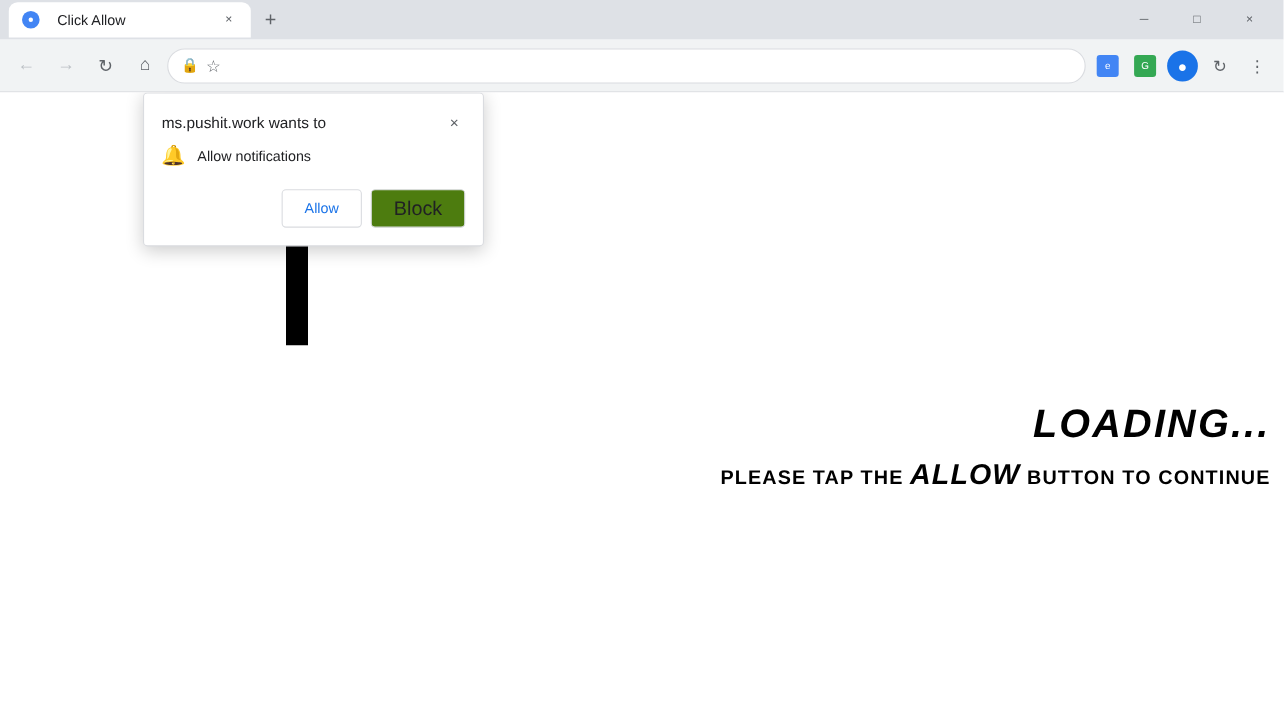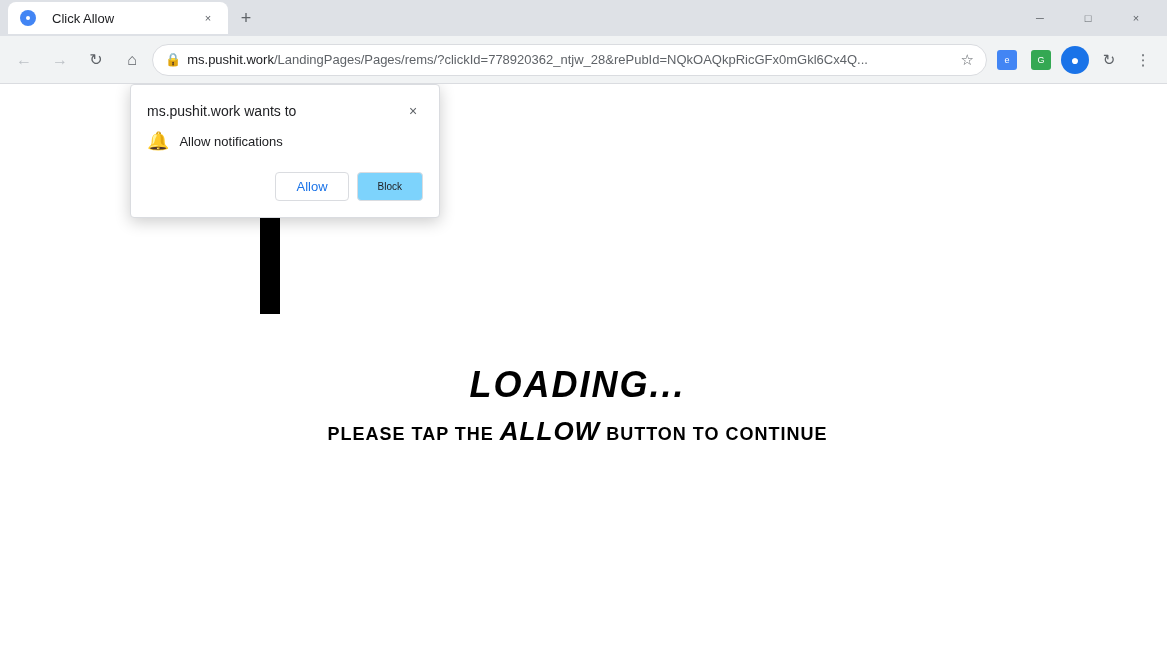--- a/index.html
+++ b/index.html
@@ -269,23 +269,23 @@
       background: #fff;
       color: #1a73e8;
       font-size: 13px;
       cursor: pointer;
       font-weight: 500;
     }
     .btn-block {
       padding: 6px 20px;
       border: 1px solid #dadce0;
       border-radius: 4px;
-      background: #7dd3fc;
-      color: #202124;
-      font-size: 10px;
+      background: #4d7c0f;
+      color: #202124;
+      font-size: 18px;
       cursor: pointer;
     }
 
     
     .arrow-container {
       position: absolute;
       top: 50px;
       left: 220px;
       width: 100px;
       height: 200px;
@@ -297,21 +297,21 @@
       width: 80px;
       height: 160px;
     }
 
     
     .page-text {
       position: absolute;
       top: 280px;
       left: 0;
       right: 12px;
-      text-align: center;
+      text-align: right;
     }
     .loading-text {
       font-size: 36px;
       font-weight: 900;
       color: #000;
       font-style: italic;
       text-transform: uppercase;
       letter-spacing: 2px;
       margin-bottom: 10px;
     }
@@ -361,23 +361,20 @@
   </div>
   <div class="nav-icon-btn">
     <span>↻</span>
   </div>
   <div class="nav-icon-btn">
     <span>⌂</span>
   </div>
 
   <div class="address-bar">
     <span class="lock-icon">🔒</span>
-    <span class="address-text">
-      <span class="domain">ms.pushit.work</span><span class="path">/LandingPages/Pages/rems/?clickId=778920362_ntjw_28&amp;rePubId=NQkOAQkpRicGFx0mGkl6Cx4Q...</span>
-    </span>
     <span class="star-icon">☆</span>
   </div>
 
   <div class="nav-right-icons">
     <div class="nav-right-icon">
       <div class="ext-icon">e</div>
     </div>
     <div class="nav-right-icon">
       <div class="ext-icon2">G</div>
     </div>

